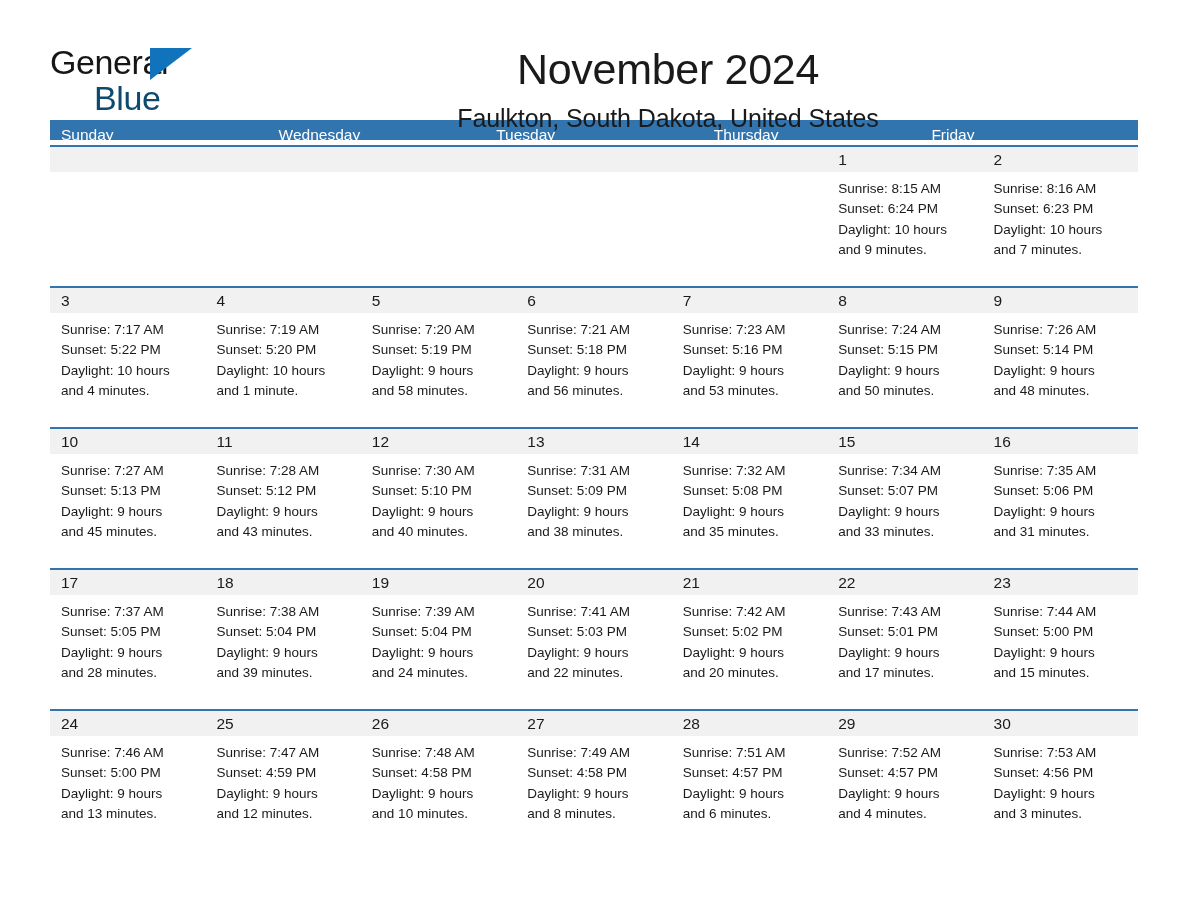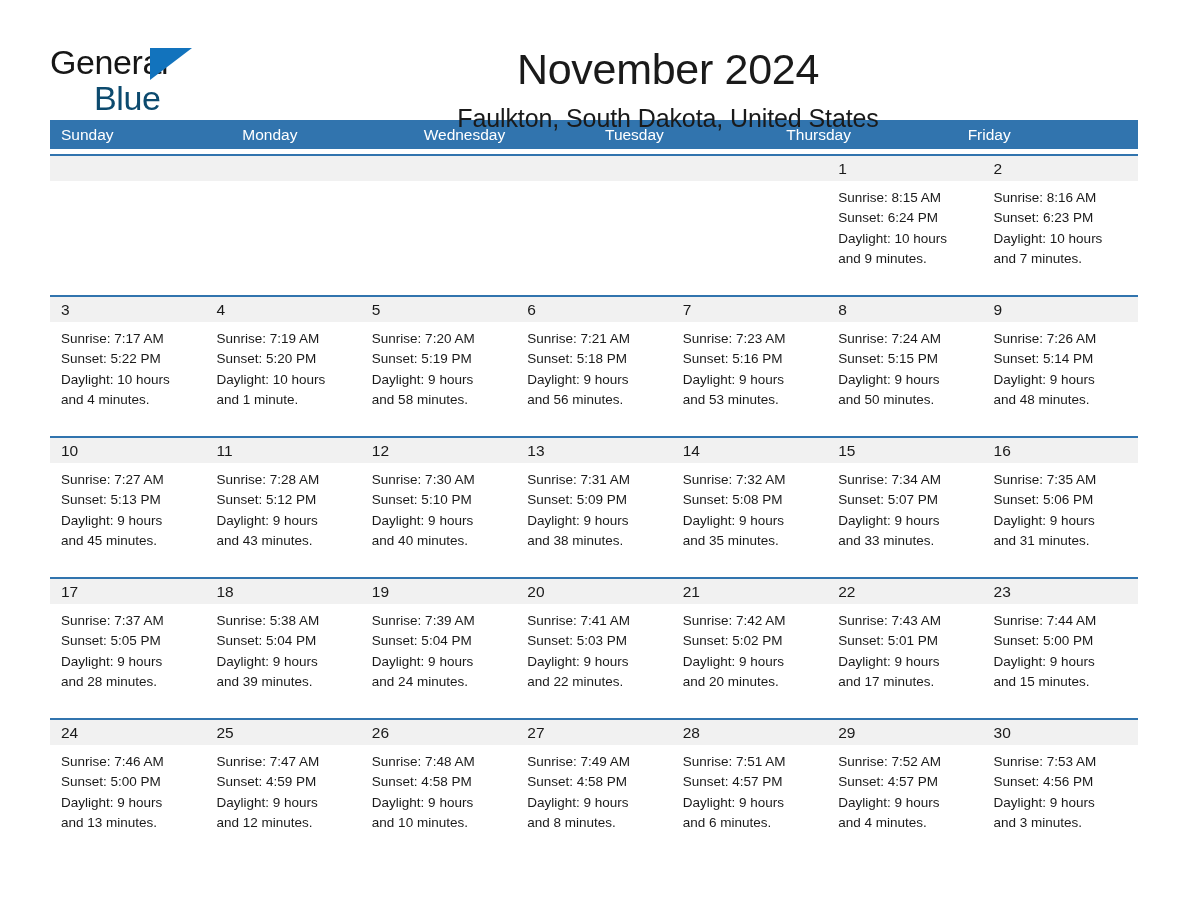--- a/index.html
+++ b/index.html
@@ -84,23 +84,23 @@
   }
 
   
   .calendar {
     width: 1088px;
     margin-top: 6px;
   }
 
   .dow-row {
     display: grid;
-    grid-template-columns: repeat(6, 1fr);
+    grid-template-columns: repeat(5, 1fr);
     background: #3174ae;
-    height: 29px;
+    height: 20px;
   }
   .dow-cell {
     color: #ffffff;
     font-size: 15.5px;
     line-height: 29px;
     padding-left: 11px;
     white-space: nowrap;
   }
 
   .week {
@@ -157,21 +157,20 @@
     <div class="title-block">
       <div class="month-title">November 2024</div>
       <div class="location-title">Faulkton, South Dakota, United States</div>
     </div>
 
   </div>
 
   <div class="calendar">
     <div class="dow-row" id="dow-row">
         <div class="dow-cell">Sunday</div>
-        <div class="dow-cell">Monday</div>
         <div class="dow-cell">Wednesday</div>
         <div class="dow-cell">Tuesday</div>
         <div class="dow-cell">Thursday</div>
         <div class="dow-cell">Friday</div>
       </div>
     <div id="weeks-container">
         <div class="week">
           <div class="day-cell empty">
             <div class="daynum-band"></div>
             <div class="day-lines"></div>
@@ -347,21 +346,21 @@
             <div class="day-lines">
               <div>Sunrise: 7:37 AM</div>
               <div>Sunset: 5:05 PM</div>
               <div>Daylight: 9 hours</div>
               <div>and 28 minutes.</div>
             </div>
           </div>
           <div class="day-cell">
             <div class="daynum-band">18</div>
             <div class="day-lines">
-              <div>Sunrise: 5:38 AM</div>
+              <div>Sunrise: 7:38 AM</div>
               <div>Sunset: 5:04 PM</div>
               <div>Daylight: 9 hours</div>
               <div>and 39 minutes.</div>
             </div>
           </div>
           <div class="day-cell">
             <div class="daynum-band">19</div>
             <div class="day-lines">
               <div>Sunrise: 7:39 AM</div>
               <div>Sunset: 5:04 PM</div>

